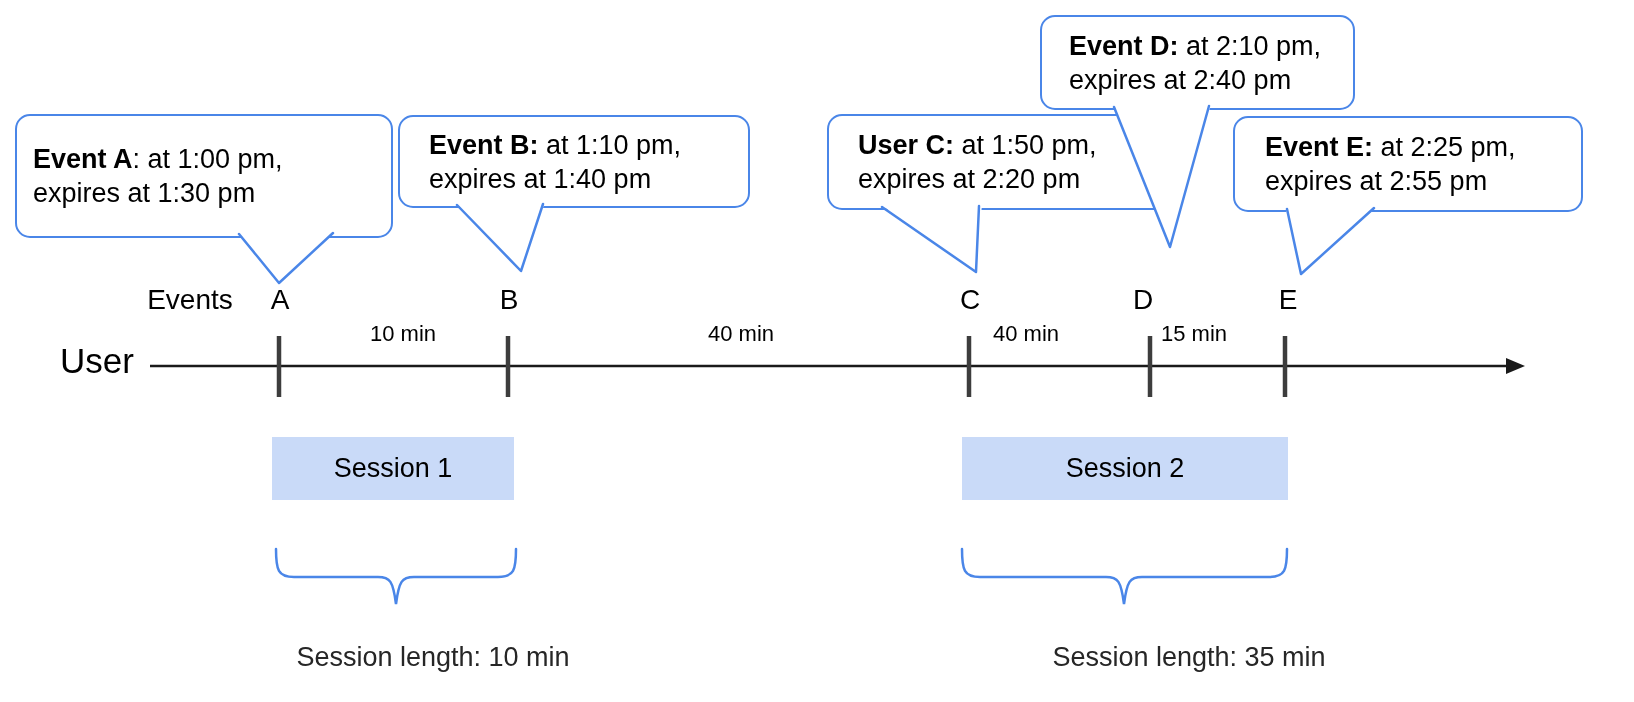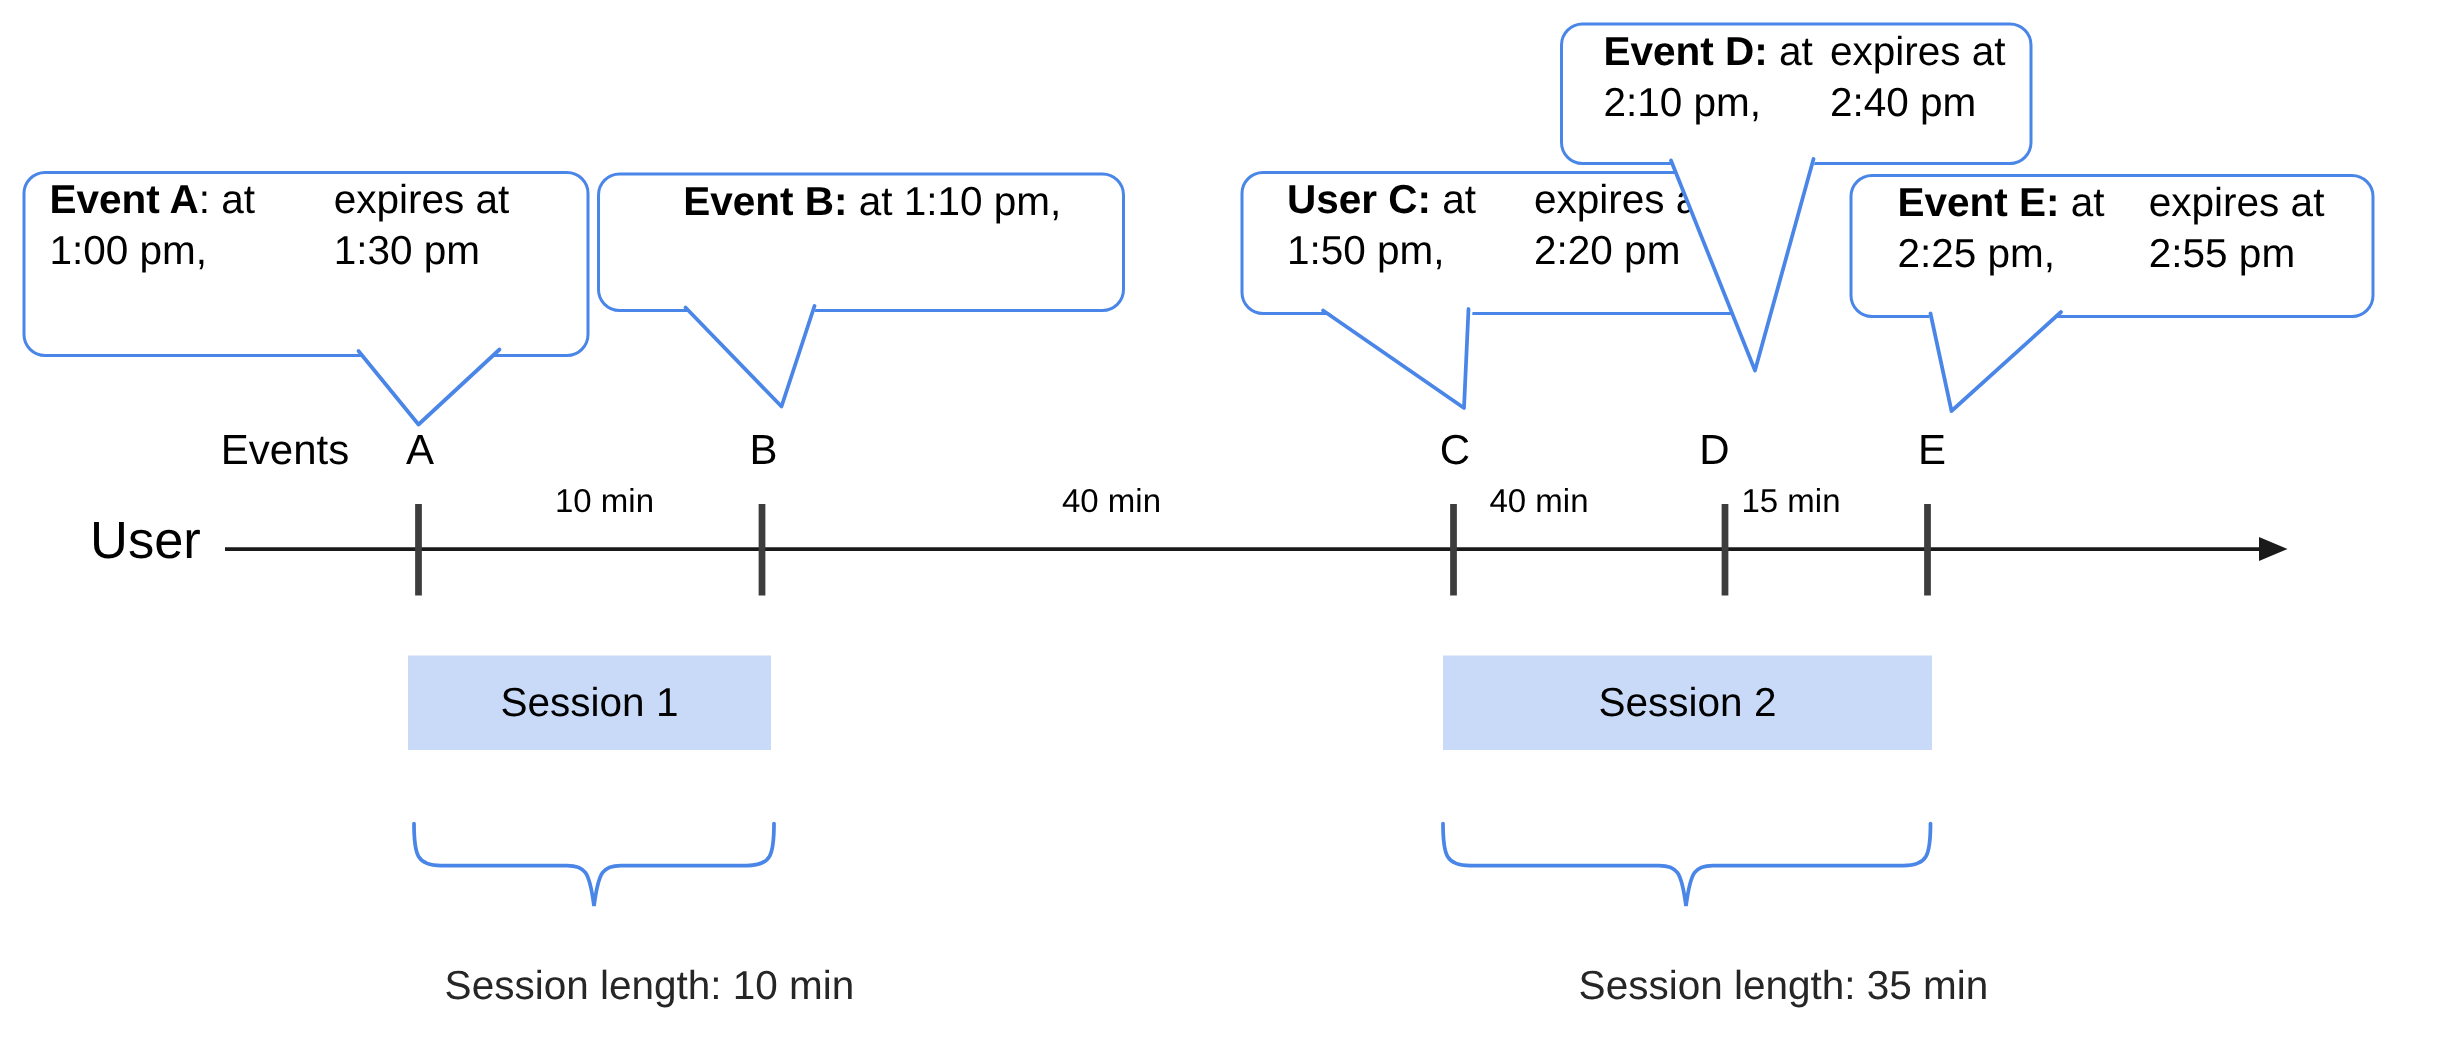--- a/index.html
+++ b/index.html
@@ -12,27 +12,27 @@
     overflow:hidden;
   }
   .overlay{position:absolute;left:0;top:0;width:1634px;height:702px;}
 
   
   .bubble{
     position:absolute;
     border:2.5px solid var(--accent-blue,#4a86e8);
     border-radius:15px;
     background:#fff;
-    display:flex;flex-direction:row;justify-content:center;
+    display:flex;flex-direction:column;justify-content:center;
     font-size:27px;line-height:34px;
     box-sizing:border-box;
   }
   .bubble .bold{font-weight:bold;}
   .bubble-a{left:15px;top:114px;width:378px;height:124px;padding-left:16px;}
-  .bubble-b{left:398px;top:115px;width:352px;height:93px;padding-left:15px;}
+  .bubble-b{left:398px;top:115px;width:352px;height:93px;padding-left:29px;}
   .bubble-c{left:827px;top:114px;width:351px;height:96px;padding-left:29px;}
   .bubble-d{left:1040px;top:15px;width:315px;height:95px;padding-left:27px;}
   .bubble-e{left:1233px;top:116px;width:350px;height:96px;padding-left:30px;}
 
   
   .tail-fill{fill:#ffffff;stroke:none;}
   .tail-stroke{fill:none;stroke:var(--accent-blue,#4a86e8);stroke-width:2.5;stroke-linejoin:round;stroke-linecap:round;}
   .axis{stroke:var(--axis-black,#1a1a1a);stroke-width:2.5;}
   .arrowhead{fill:var(--axis-black,#1a1a1a);}
   .tick{stroke:var(--tick-gray,#3d3d3d);stroke-width:4.5;}
@@ -63,20 +63,21 @@
 <body>
 
 <div class="diagram">
 
   <div class="bubble bubble-a">
     <div><span class="bold">Event A</span><span>: at 1:00 pm,</span></div>
     <div>expires at 1:30 pm</div>
   </div>
   <div class="bubble bubble-b">
     <div><span class="bold">Event B:</span><span> at 1:10 pm,</span></div>
+    <div>expires at 1:40 pm</div>
   </div>
   <div class="bubble bubble-c">
     <div><span class="bold">User C:</span><span> at 1:50 pm,</span></div>
     <div>expires at 2:20 pm</div>
   </div>
   <div class="bubble bubble-d">
     <div><span class="bold">Event D:</span><span> at 2:10 pm,</span></div>
     <div>expires at 2:40 pm</div>
   </div>
   <div class="bubble bubble-e">

